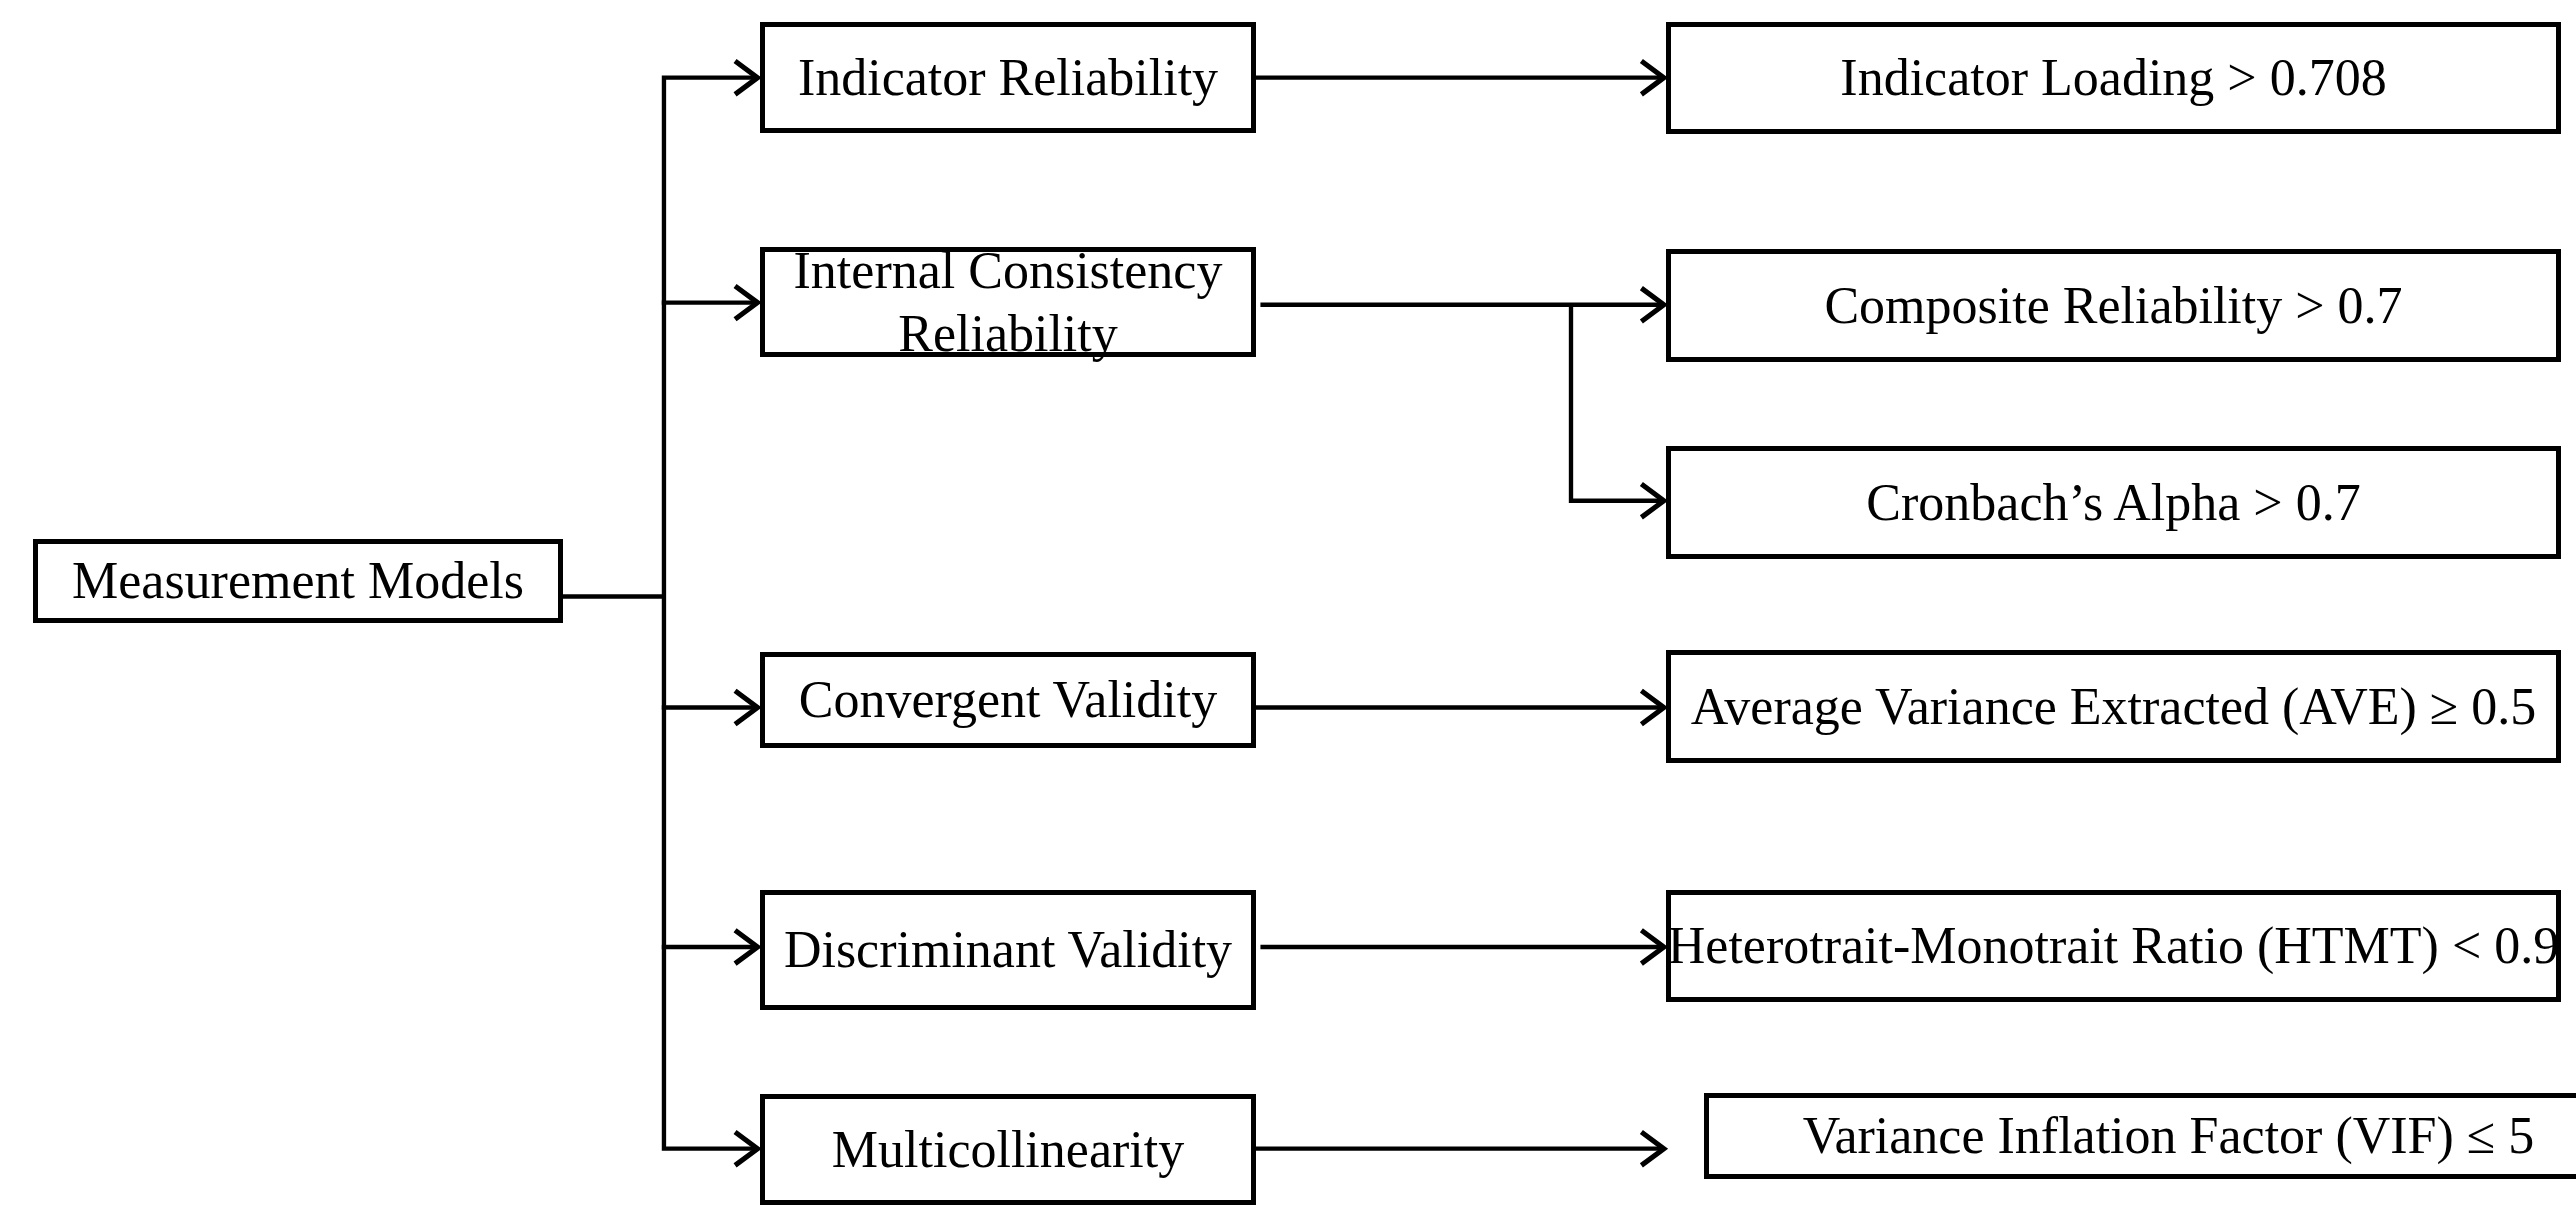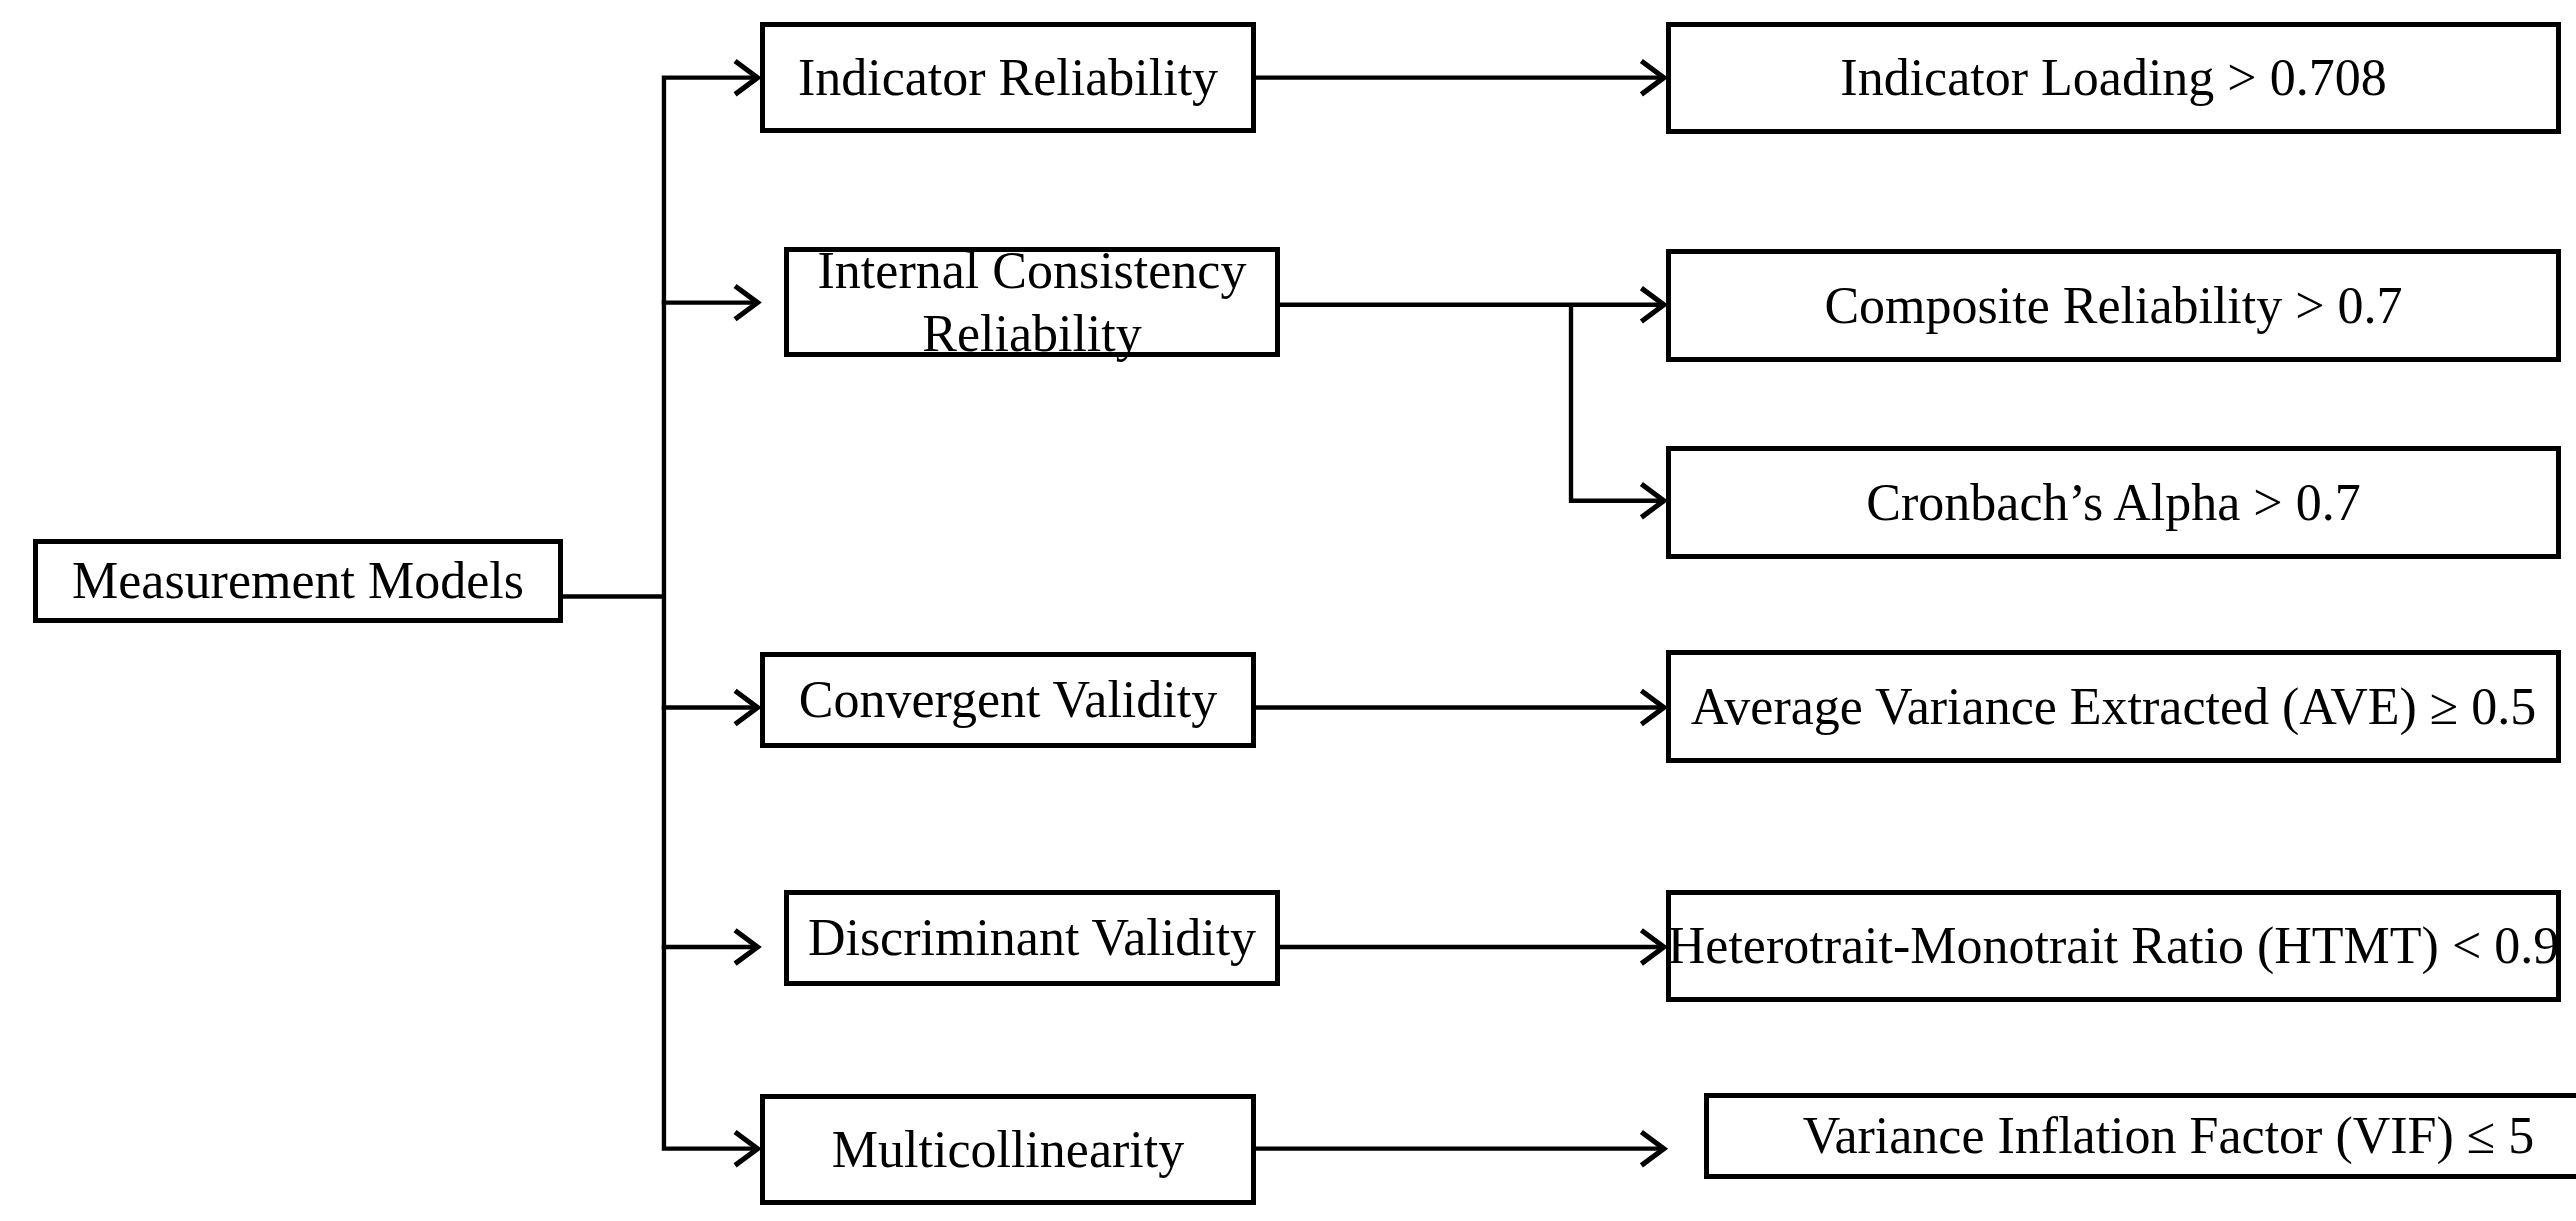--- a/index.html
+++ b/index.html
@@ -36,23 +36,23 @@
     box-sizing: border-box;
     white-space: nowrap;
   }
   .box.wrap {
     white-space: normal;
   }
   
   .b-root { left: 33px;   top: 539px;  width: 530px;  height: 84px; }
   
   .b-c1   { left: 760px; top: 22px;   width: 496px;  height: 111px; }
-  .b-c2   { left: 784px; top: 247px;  width: 496px;  height: 110px; }
+  .b-c2   { left: 760px; top: 247px;  width: 496px;  height: 110px; }
   .b-c3   { left: 760px; top: 652px;  width: 496px;  height: 96px; }
-  .b-c4   { left: 784px; top: 890px; width: 496px;  height: 96px; }
+  .b-c4   { left: 760px; top: 890px; width: 496px;  height: 120px; }
   .b-c5   { left: 760px; top: 1094px; width: 496px;  height: 111px; }
   
   .b-r1   { left: 1666px; top: 22px;   width: 895px; height: 112px; }
   .b-r2   { left: 1666px; top: 249px;  width: 895px; height: 113px; }
   .b-r3   { left: 1666px; top: 446px;  width: 895px; height: 113px; }
   .b-r4   { left: 1666px; top: 650px;  width: 895px; height: 113px; }
   .b-r5   { left: 1666px; top: 890px; width: 895px; height: 112px; }
   .b-r6   { left: 1704px; top: 1093px; width: 895px; height: 86px; padding-left: 34px; }
 </style>
 </head>

